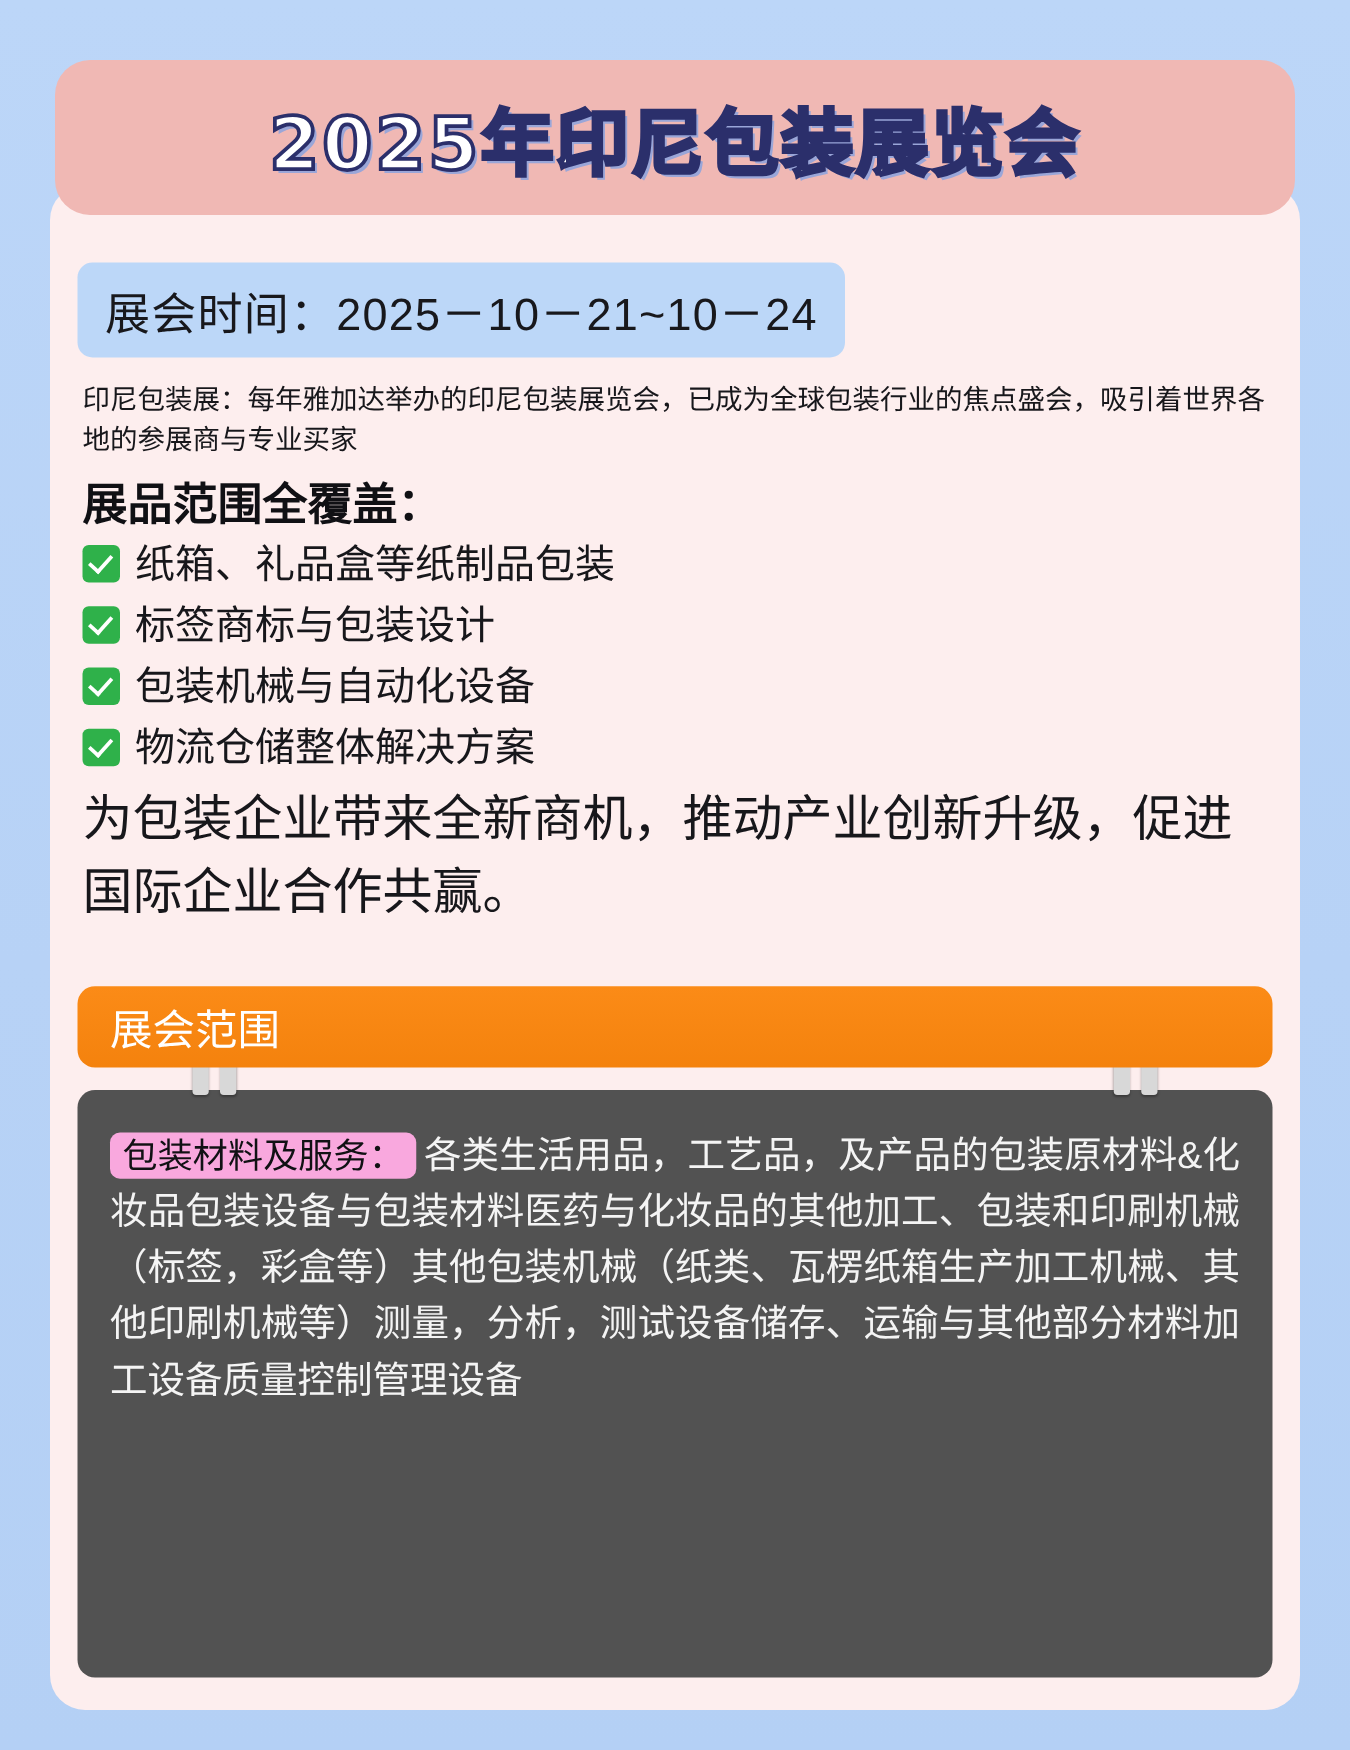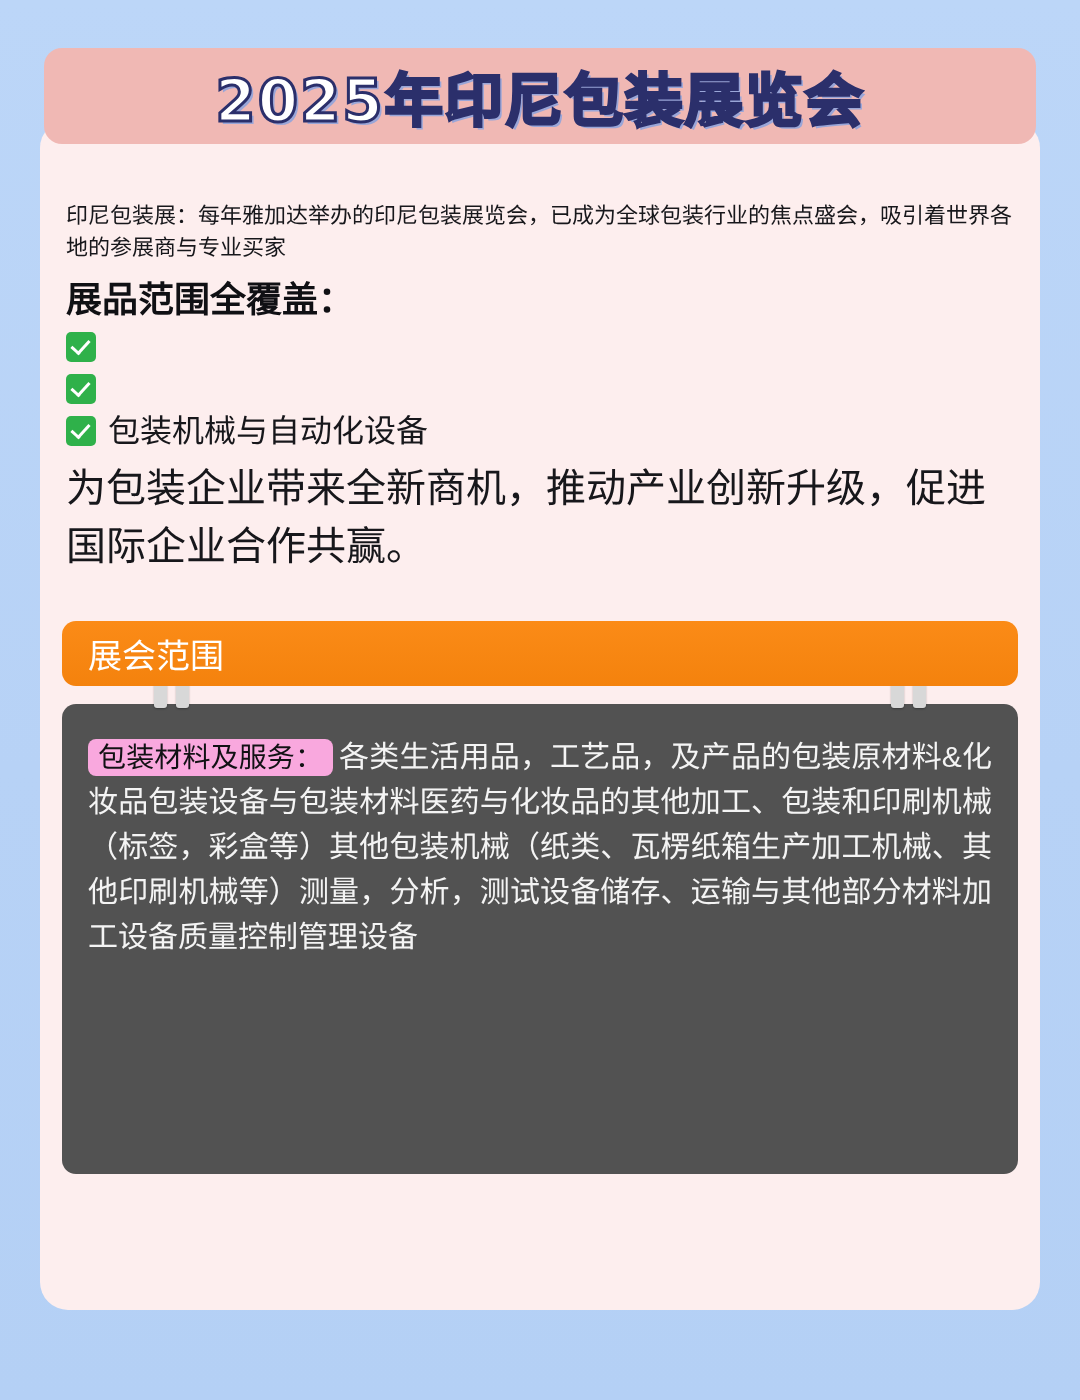--- a/index.html
+++ b/index.html
@@ -17,22 +17,22 @@
     position: relative;
     width: 1080px;
     height: 1400px;
     box-sizing: border-box;
     padding: 40px 38px;
     background: linear-gradient(180deg, #bcd6f8 0%, #b7d2f6 55%, #b4d0f5 100%);
   }
 
   
   .title-banner {
-    height: 96px;
-    border-radius: 18px;
+    height: 124px;
+    border-radius: 28px;
     background: #f0b8b4;
     display: flex;
     align-items: center;
     justify-content: center;
     margin: 8px 6px 0 6px;
     position: relative;
     z-index: 3;
   }
   .title-text {
     font-size: 58px;
@@ -188,35 +188,42 @@
 <body>
 
 <div class="poster">
 
   <div class="title-banner">
     <div class="title-text">2025年印尼包装展览会</div>
   </div>
 
   <div class="card">
 
+    <div class="date-bar">展会时间：2025－10－21~10－24</div>
 
     <p class="intro">印尼包装展：每年雅加达举办的印尼包装展览会，已成为全球包装行业的焦点盛会，吸引着世界各地的参展商与专业买家</p>
 
     <div class="sub-head">展品范围全覆盖：</div>
 
     <ul class="check-list">
       <li>
         <span class="check-box"></span>
-      </li>
-      <li>
-        <span class="check-box"></span>
+        <span>纸箱、礼品盒等纸制品包装</span>
+      </li>
+      <li>
+        <span class="check-box"></span>
+        <span>标签商标与包装设计</span>
       </li>
       <li>
         <span class="check-box"></span>
         <span>包装机械与自动化设备</span>
+      </li>
+      <li>
+        <span class="check-box"></span>
+        <span>物流仓储整体解决方案</span>
       </li>
     </ul>
 
     <p class="closing">为包装企业带来全新商机，推动产业创新升级，促进国际企业合作共赢。</p>
 
     <div class="section-wrap">
       <div class="orange-bar">
         <span class="label">展会范围</span>
       </div>
       <div class="clips">

